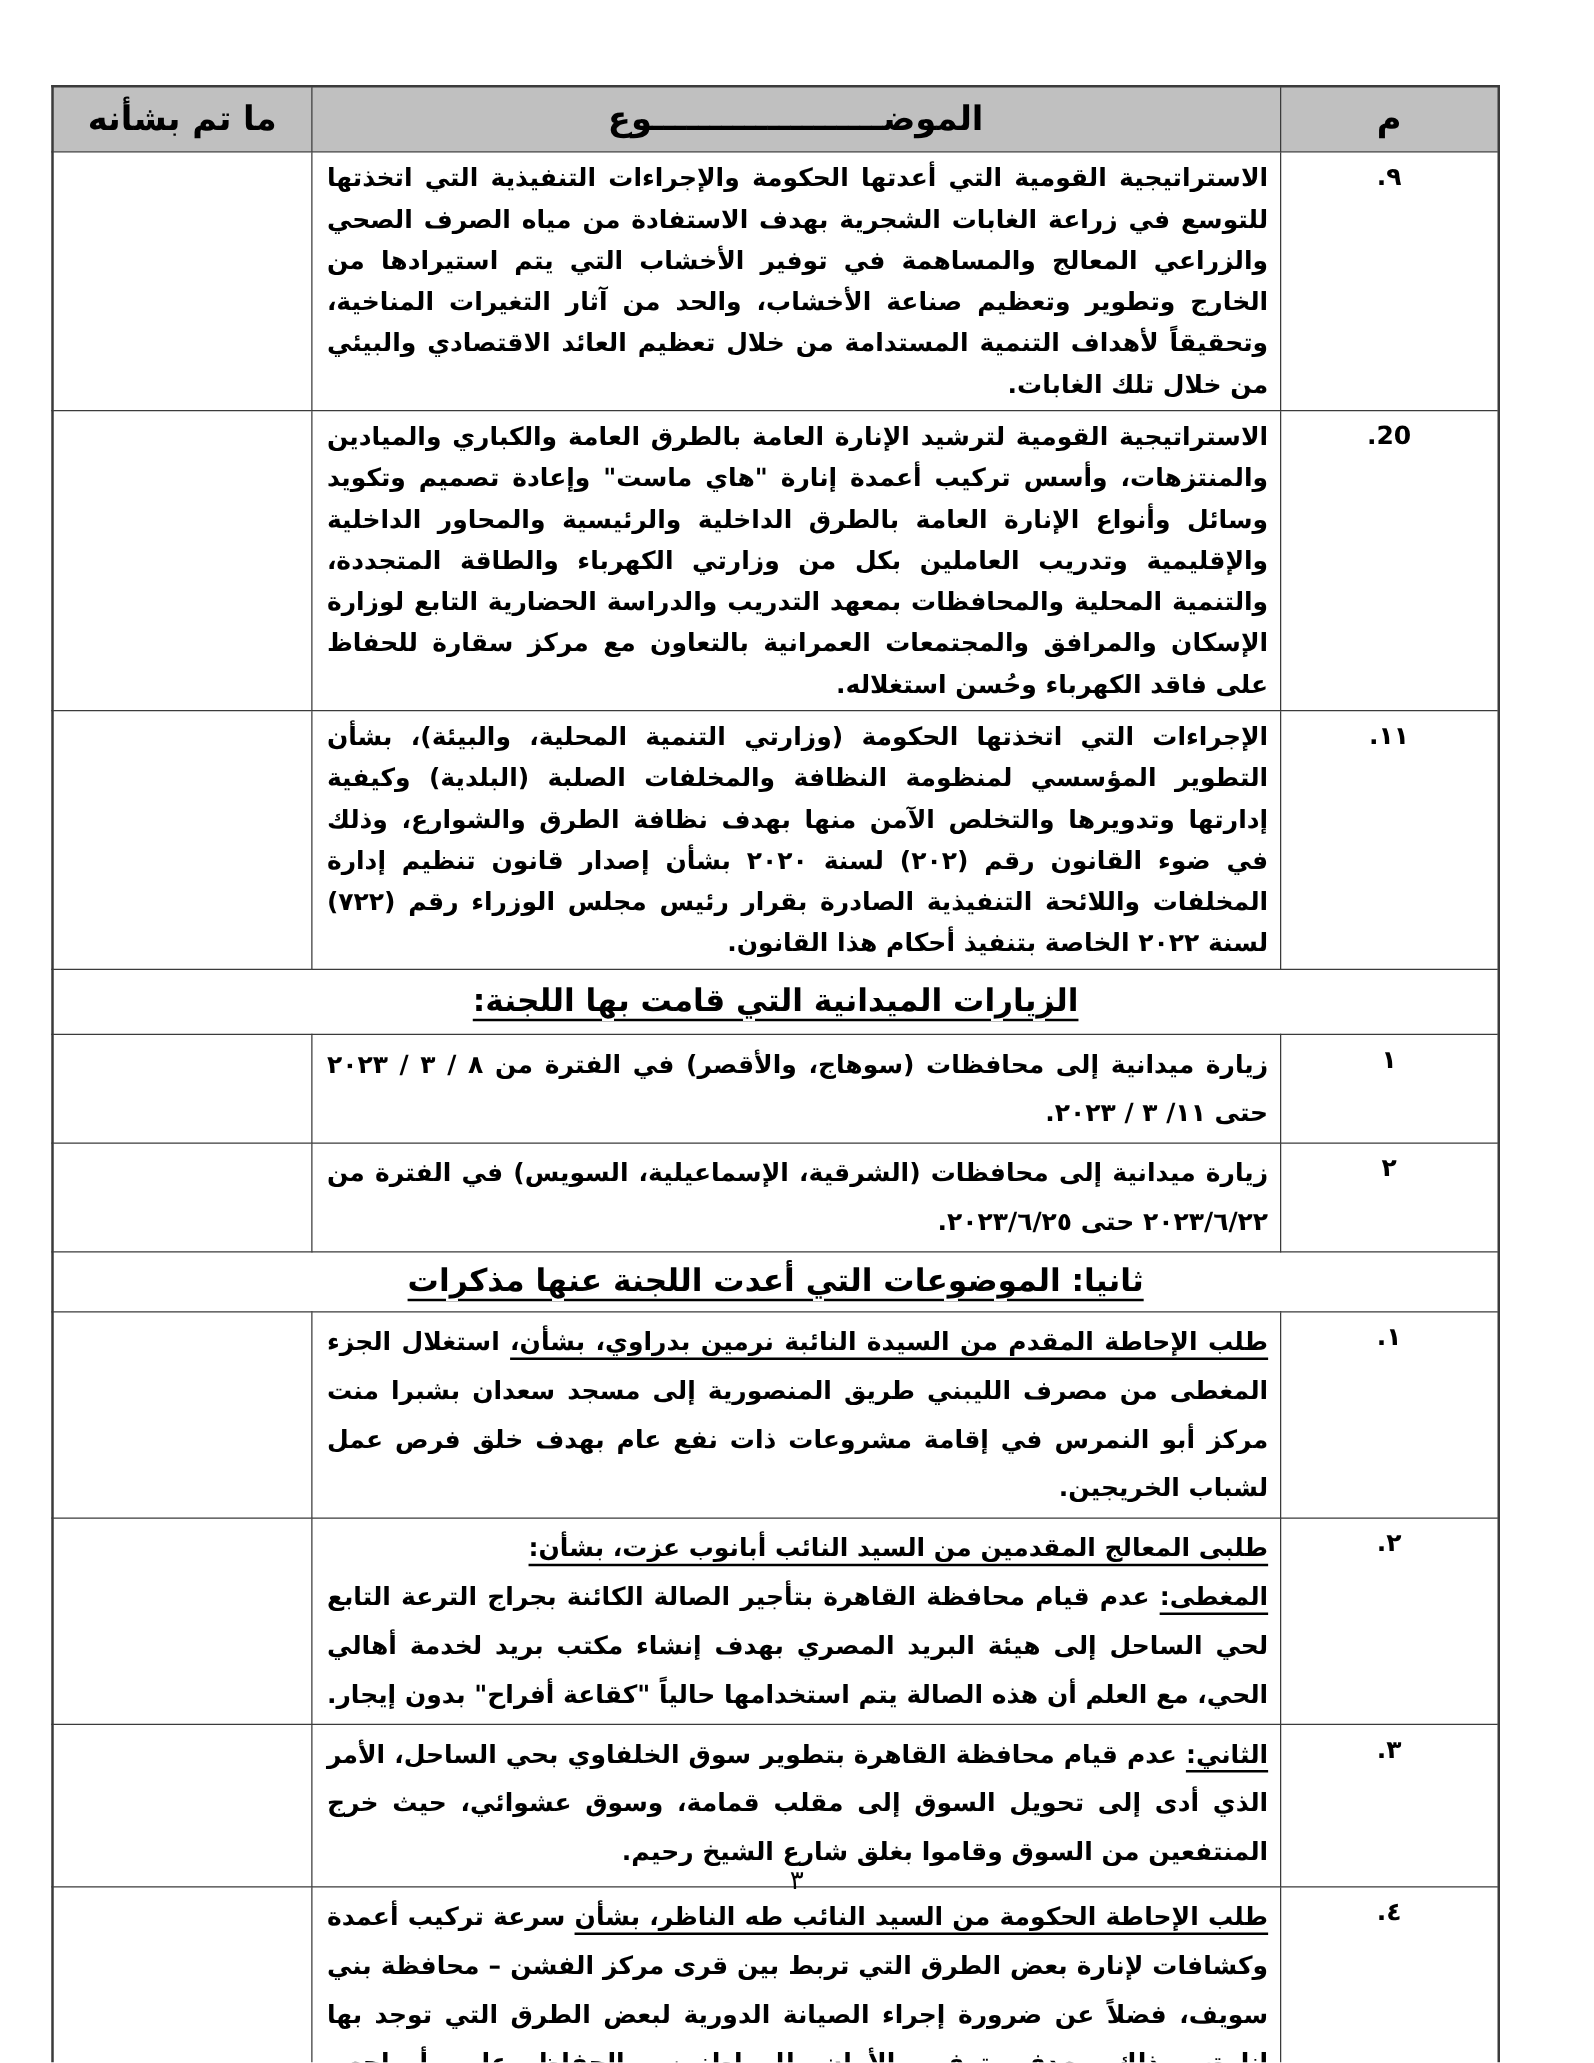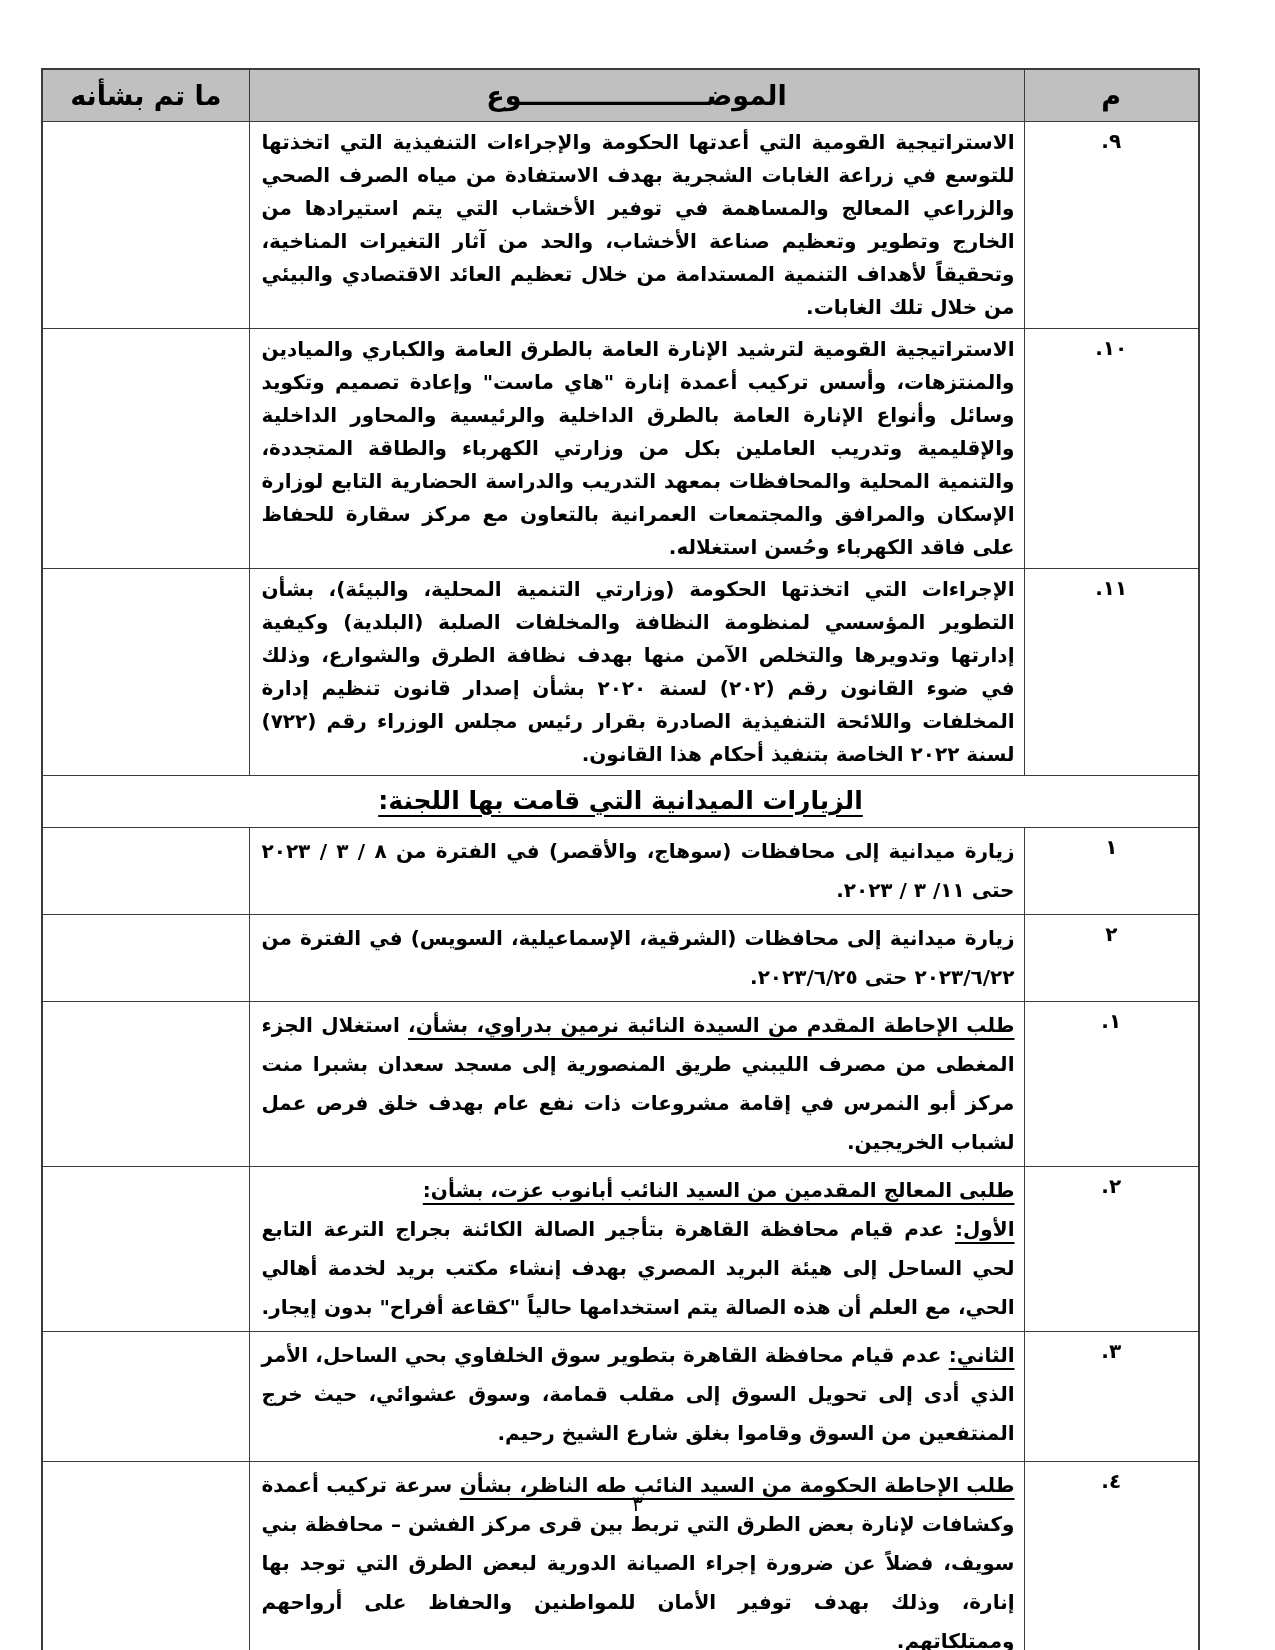--- a/index.html
+++ b/index.html
@@ -115,21 +115,21 @@
 
     <tr class="r9 lh-strategy">
       <td class="num-cell">٩.</td>
       <td class="subject-cell">
         <p>الاستراتيجية القومية التي أعدتها الحكومة والإجراءات التنفيذية التي اتخذتها للتوسع في زراعة الغابات الشجرية بهدف الاستفادة من مياه الصرف الصحي والزراعي المعالج والمساهمة في توفير الأخشاب التي يتم استيرادها من الخارج وتطوير وتعظيم صناعة الأخشاب، والحد من آثار التغيرات المناخية، وتحقيقاً لأهداف التنمية المستدامة من خلال تعظيم العائد الاقتصادي والبيئي من خلال تلك الغابات.</p>
       </td>
       <td></td>
     </tr>
 
     <tr class="r10 lh-strategy">
-      <td class="num-cell">١٠.</td>
+      <td class="num-cell">20.</td>
       <td class="subject-cell">
         <p>الاستراتيجية القومية لترشيد الإنارة العامة بالطرق العامة والكباري والميادين والمنتزهات، وأسس تركيب أعمدة إنارة "هاي ماست" وإعادة تصميم وتكويد وسائل وأنواع الإنارة العامة بالطرق الداخلية والرئيسية والمحاور الداخلية والإقليمية وتدريب العاملين بكل من وزارتي الكهرباء والطاقة المتجددة، والتنمية المحلية والمحافظات بمعهد التدريب والدراسة الحضارية التابع لوزارة الإسكان والمرافق والمجتمعات العمرانية بالتعاون مع مركز سقارة للحفاظ على فاقد الكهرباء وحُسن استغلاله.</p>
       </td>
       <td></td>
     </tr>
 
     <tr class="r11 lh-strategy">
       <td class="num-cell">١١.</td>
       <td class="subject-cell">
         <p>الإجراءات التي اتخذتها الحكومة (وزارتي التنمية المحلية، والبيئة)، بشأن التطوير المؤسسي لمنظومة النظافة والمخلفات الصلبة (البلدية) وكيفية إدارتها وتدويرها والتخلص الآمن منها بهدف نظافة الطرق والشوارع، وذلك في ضوء القانون رقم (٢٠٢) لسنة ٢٠٢٠ بشأن إصدار قانون تنظيم إدارة المخلفات واللائحة التنفيذية الصادرة بقرار رئيس مجلس الوزراء رقم (٧٢٢) لسنة ٢٠٢٢ الخاصة بتنفيذ أحكام هذا القانون.</p>
@@ -152,34 +152,39 @@
     </tr>
 
     <tr class="v2 lh-wide">
       <td class="num-cell">٢</td>
       <td class="subject-cell">
         <p>زيارة ميدانية إلى محافظات (الشرقية، الإسماعيلية، السويس) في الفترة من ٢٠٢٣/٦/٢٢ حتى ٢٠٢٣/٦/٢٥.</p>
       </td>
       <td></td>
     </tr>
 
+    <tr class="sec2 section-row">
+      <td colspan="3">
+        <span class="u">ثانيا: الموضوعات التي أعدت اللجنة عنها مذكرات</span>
+      </td>
+    </tr>
 
     <tr class="m1 lh-wide">
       <td class="num-cell">١.</td>
       <td class="subject-cell">
         <p><span class="u">طلب الإحاطة المقدم من السيدة النائبة نرمين بدراوي، بشأن،</span><span> استغلال الجزء المغطى من مصرف الليبني طريق المنصورية إلى مسجد سعدان بشبرا منت مركز أبو النمرس في إقامة مشروعات ذات نفع عام بهدف خلق فرص عمل لشباب الخريجين.</span></p>
       </td>
       <td></td>
     </tr>
 
     <tr class="m2 lh-wide">
       <td class="num-cell">٢.</td>
       <td class="subject-cell">
         <p class="center-line"><span class="u">طلبى المعالج المقدمين من السيد النائب أبانوب عزت، بشأن:</span></p>
-        <p><span class="u">الأول:</span><span> عدم قيام محافظة القاهرة بتأجير الصالة الكائنة بجراج الترعة التابع لحي الساحل إلى هيئة البريد المصري بهدف إنشاء مكتب بريد لخدمة أهالي الحي، مع العلم أن هذه الصالة يتم استخدامها حالياً "كقاعة أفراح" بدون إيجار.</span></p>
+        <p><span class="u">المغطى:</span><span> عدم قيام محافظة القاهرة بتأجير الصالة الكائنة بجراج الترعة التابع لحي الساحل إلى هيئة البريد المصري بهدف إنشاء مكتب بريد لخدمة أهالي الحي، مع العلم أن هذه الصالة يتم استخدامها حالياً "كقاعة أفراح" بدون إيجار.</span></p>
       </td>
       <td></td>
     </tr>
 
     <tr class="m3 lh-wide">
       <td class="num-cell">٣.</td>
       <td class="subject-cell">
         <p><span class="u">الثاني:</span><span> عدم قيام محافظة القاهرة بتطوير سوق الخلفاوي بحي الساحل، الأمر الذي أدى إلى تحويل السوق إلى مقلب قمامة، وسوق عشوائي، حيث خرج المنتفعين من السوق وقاموا بغلق شارع الشيخ رحيم.</span></p>
       </td>
       <td></td>

